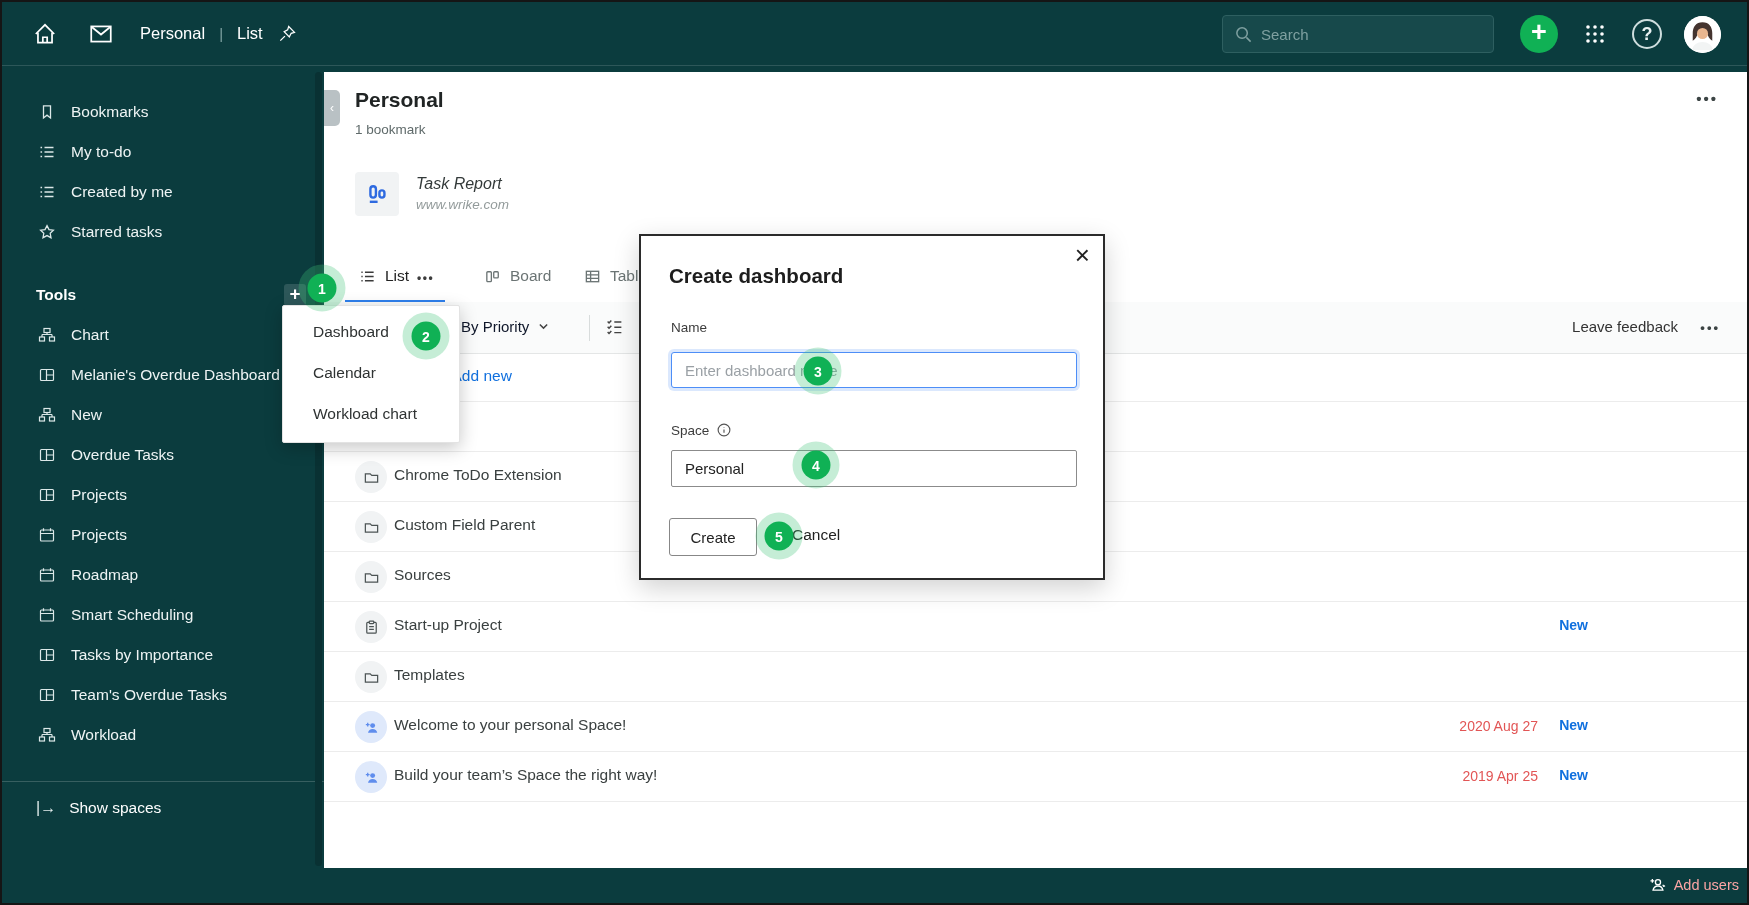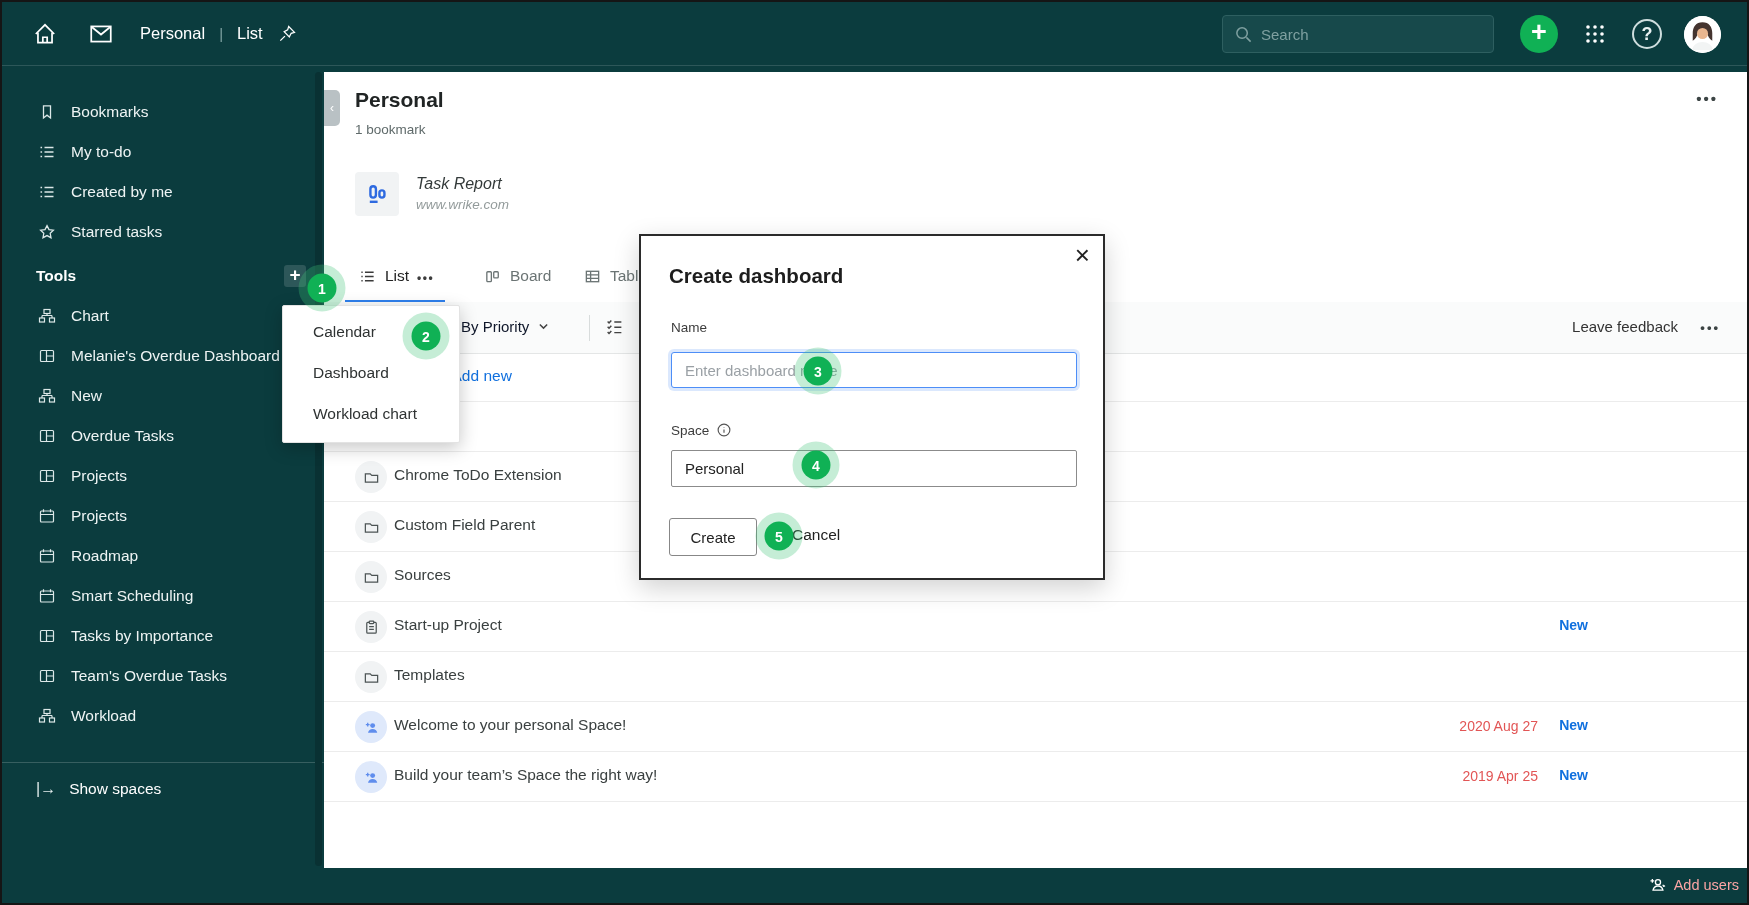--- a/index.html
+++ b/index.html
@@ -27,21 +27,21 @@
   .helpbtn{border:2px solid #cfdede;color:#e8f1f1;font-size:18px;font-weight:bold;width:30px;height:30px;margin-right:22px;}
   .avatar{width:37px;height:37px;border-radius:50%;overflow:hidden;margin-right:22px;cursor:pointer;background:#fff;}
 
   
   .side{position:absolute;left:0;top:64px;width:322px;bottom:0;background:#0b3c3e;z-index:4;}
   .side:after{content:"";position:absolute;right:2px;top:6px;width:7px;height:794px;background:#093133;border-radius:4px;}
   .side-pad{padding-top:26px;}
   .si{height:40px;display:flex;align-items:center;gap:15px;padding-left:36px;color:#eef4f4;
       font-size:15.5px;white-space:nowrap;overflow:hidden;cursor:pointer;}
   .si .ic{flex:0 0 18px;color:#dcе8e8;color:#dce8e8;}
-  .tools-hd{height:40px;margin-top:4px;display:flex;align-items:center;padding-left:34px;
+  .tools-hd{height:40px;margin-top:23px;display:flex;align-items:center;padding-left:34px;
             color:#fff;font-size:15.5px;font-weight:bold;position:relative;}
   .tools-add{position:absolute;left:282px;top:9px;width:22px;height:22px;border-radius:3px;
              background:rgba(255,255,255,.14);color:#fff;font-size:19px;line-height:20px;
              text-align:center;cursor:pointer;}
   .partial-row{height:13px;overflow:hidden;margin-top:7px;}
   .side-div{border:0;border-top:1px solid rgba(255,255,255,.18);margin:6px 0 6px 0;}
   .show-spaces{height:40px;display:flex;align-items:center;gap:13px;padding-left:34px;color:#fff;
                font-size:15.5px;cursor:pointer;}
   .ssp-arrow{font-size:16px;color:#e4eeee;}
 
@@ -513,22 +513,22 @@
       <svg viewBox="0 0 20 20" width="19" height="19" fill="none" stroke="#fff" stroke-width="1.4">
         <circle cx="10.5" cy="7.5" r="2.7"></circle>
           <path d="M5.3 16c.6-3 2.6-4.4 5.2-4.4 2.6 0 4.6 1.4 5.2 4.4z"></path>
           <path d="M2.6 6.2h4M4.6 4.2v4M15.6 10.2l.8 1.6 1.6-.3"></path>
       </svg>
       <span>Add users</span>
     </div>
   </footer>
 
   <div class="menu">
+    <div class="mi">Dashboard</div>
     <div class="mi">Calendar</div>
-    <div class="mi">Dashboard</div>
     <div class="mi">Workload chart</div>
   </div>
 
   <div class="modal">
     <div class="m-close">×</div>
     <div class="m-title">Create dashboard</div>
     <div class="m-label" style="top:84px">Name</div>
     <input class="m-input" placeholder="Enter dashboard name" style="">
     <div class="m-label" style="top:186px">
       <span>Space</span>

